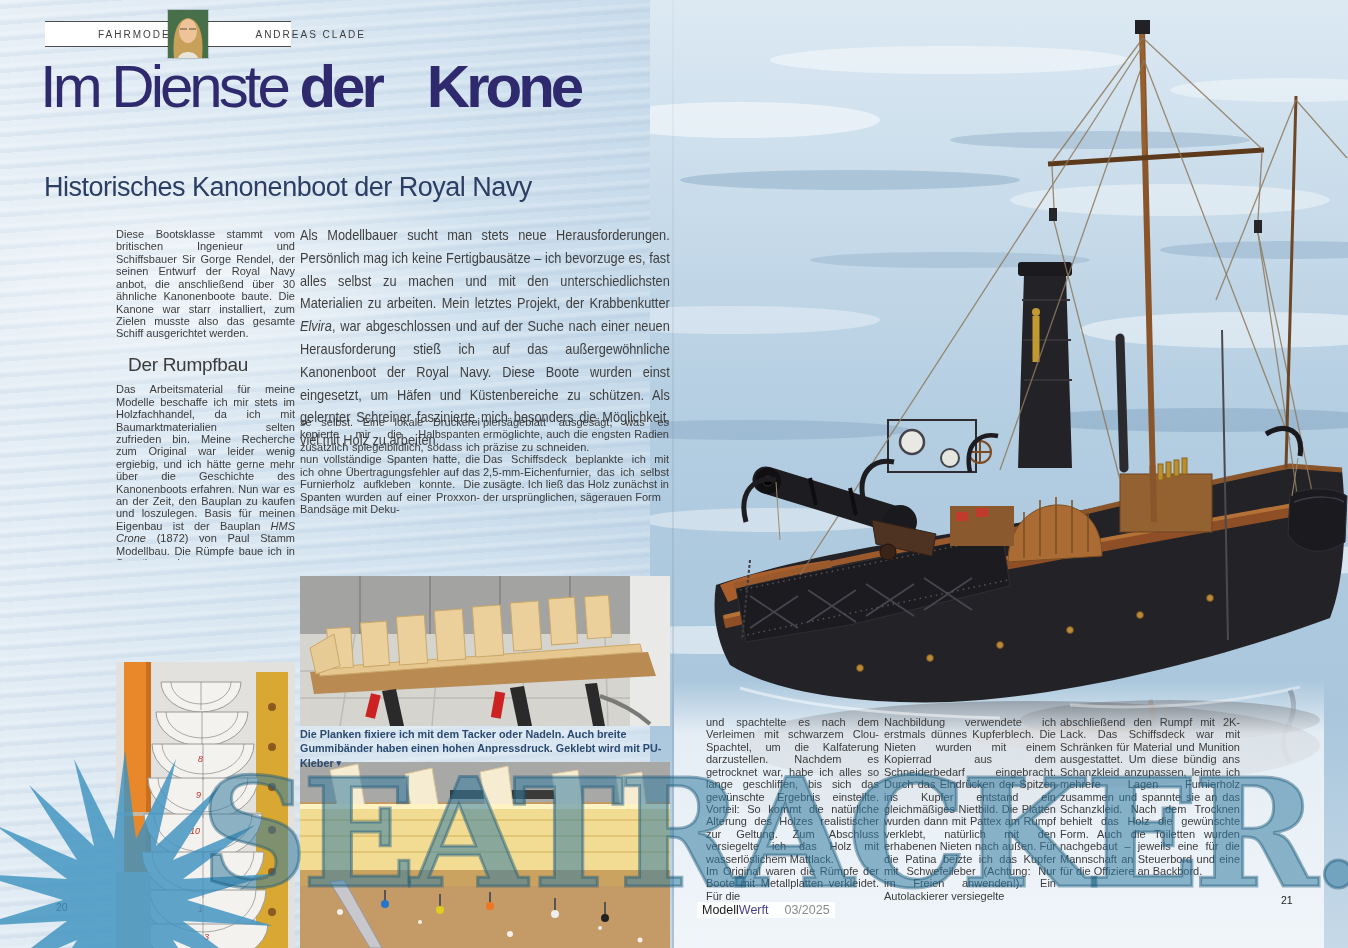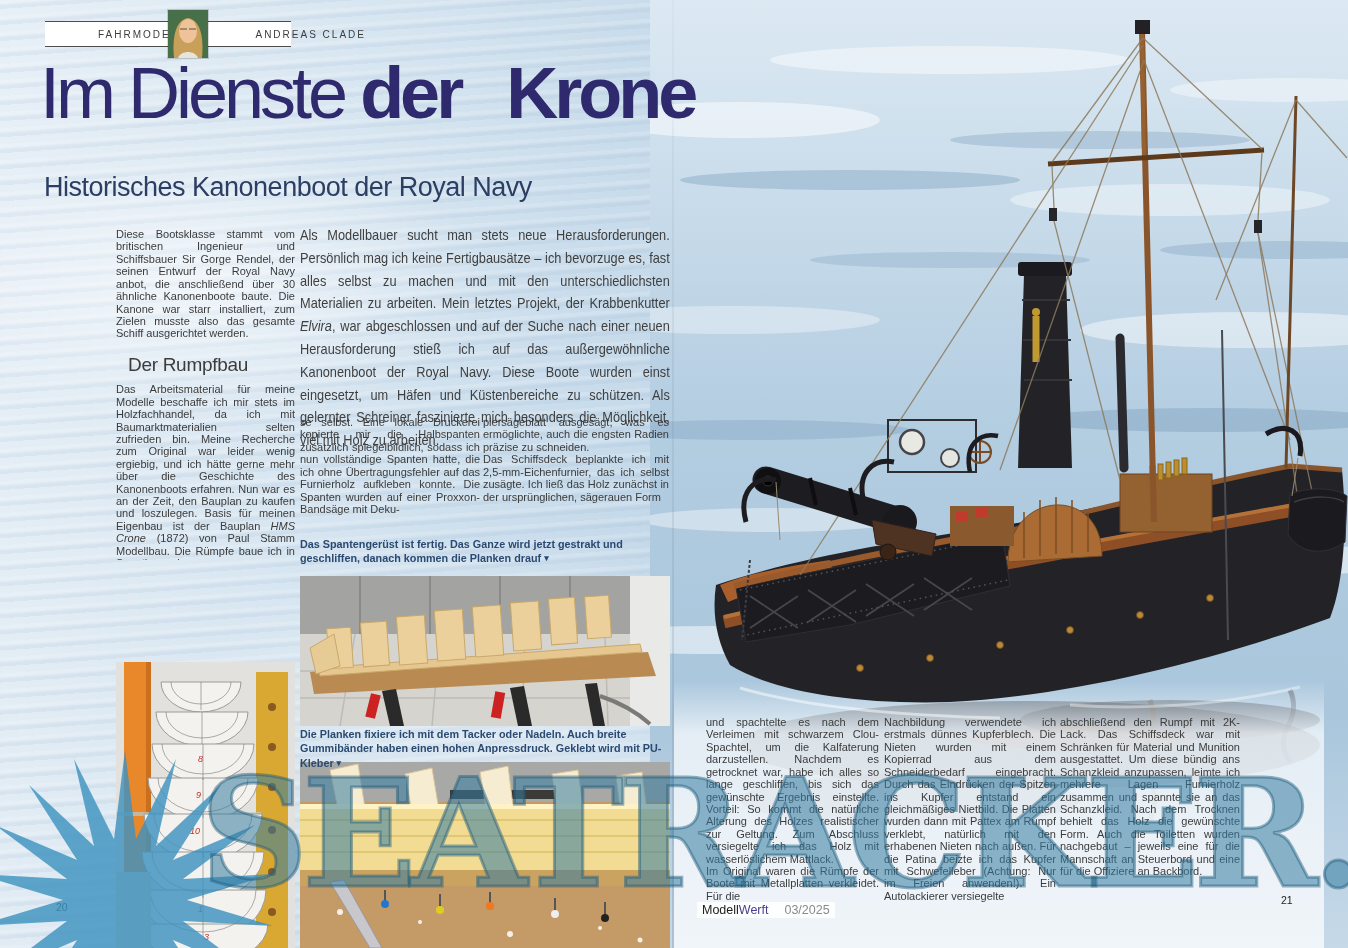--- a/index.html
+++ b/index.html
@@ -16,21 +16,21 @@
   }
   .abs { position:absolute; }
   
   .kicker { left:45px; top:21px; height:26px; width:246px; background:#fff;
     border-top:1px solid #4c4c4c; border-bottom:1px solid #4c4c4c;
     display:flex; align-items:center; z-index:10;padding-left:44px; }
   .kicker .lab { font-size:10px; letter-spacing:2px; color:#3d3d3d; padding:0 9px; white-space:nowrap; }
   .kicker .lab.right { padding-left:52px; }
   .portrait { left:168px; top:10px; width:40px; height:48px; z-index:11; box-shadow:0 0 0 1px rgba(0,0,0,.15); }
   
-  .title { left:40px; top:56px; z-index:10; font-size:72px; line-height:1.04; letter-spacing:-4px;
+  .title { left:40px; top:56px; z-index:10; font-size:60px; line-height:1.04; letter-spacing:-4px;
     color:#2f2a6d; white-space:nowrap;text-align:right; }
   .title .lt { font-weight:400; }
   .title .bd { font-weight:700; }
   .title .bd2 { font-weight:700; margin-left:46px; }
   .subtitle { left:44px; top:172px; z-index:10; font-size:27px; letter-spacing:-0.5px;
     font-weight:400; color:#2c3e63; white-space:nowrap; }
   
   .bodytxt { font-size:11px; line-height:1.13; text-align:justify; hyphens:auto; color:#3b3b3b; z-index:10; }
   .bodytxt p + p { margin-top:0; }
   .colA { left:116px; top:228px; width:179px; height:332px; overflow:hidden; }
@@ -246,23 +246,20 @@
   <div class="abs intro">
     <span>Als Modellbauer sucht man stets neue Herausforderungen. Persönlich mag ich keine Fertigbausätze – ich bevorzuge es, fast alles selbst zu machen und mit den unterschiedlichsten Materialien zu arbeiten. Mein letztes Projekt, der Krabbenkutter </span><em>Elvira</em><span>, war abgeschlossen und auf der Suche nach einer neuen Herausforderung stieß ich auf das außergewöhnliche Kanonenboot der Royal Navy. Diese Boote wurden einst eingesetzt, um Häfen und Küstenbereiche zu schützen. Als gelernter Schreiner faszinierte mich besonders die Möglichkeit, viel mit Holz zu arbeiten.</span>
   </div>
 
   <div class="abs bodytxt colB">se selbst. Eine lokale Druckerei kopierte mir die Halbspanten zusätzlich spiegelbildlich, sodass ich nun vollständige Spanten hatte, die ich ohne Übertragungsfehler auf das Furnierholz aufkleben konnte. Die Spanten wurden auf einer Proxxon-Bandsäge mit Deku-</div>
   <div class="abs bodytxt colC">
     <p>piersägeblatt ausgesägt, was es ermöglichte, auch die engsten Radien präzise zu schneiden.</p>
     <p>Das Schiffsdeck beplankte ich mit 2,5-mm-Eichenfurnier, das ich selbst zusägte. Ich ließ das Holz zunächst in der ursprünglichen, sägerauen Form</p>
   </div>
 
-  <div class="abs cap capB">
-    <span>Das Spantengerüst ist fertig. Das Ganze wird jetzt gestrakt und geschliffen, danach kommen die Planken drauf </span><span class="arrow">▾</span>
-  </div>
   <div class="abs cap capC">
     <span>Die Planken fixiere ich mit dem Tacker oder Nadeln. Auch breite Gummibänder haben einen hohen Anpressdruck. Geklebt wird mit PU-Kleber </span><span class="arrow">▾</span>
   </div>
 
   <svg class="abs photo photoA" width="179" height="286" viewBox="0 0 179 286">
     <rect width="179" height="286" fill="#e3e1dd"></rect>
     <rect x="8" y="0" width="24" height="210" fill="#e8882a"></rect>
     <rect x="30" y="0" width="5" height="210" fill="#c96f1d"></rect>
     <rect x="140" y="10" width="32" height="276" fill="#d9a833"></rect>
     <g fill="#8a5a20">

